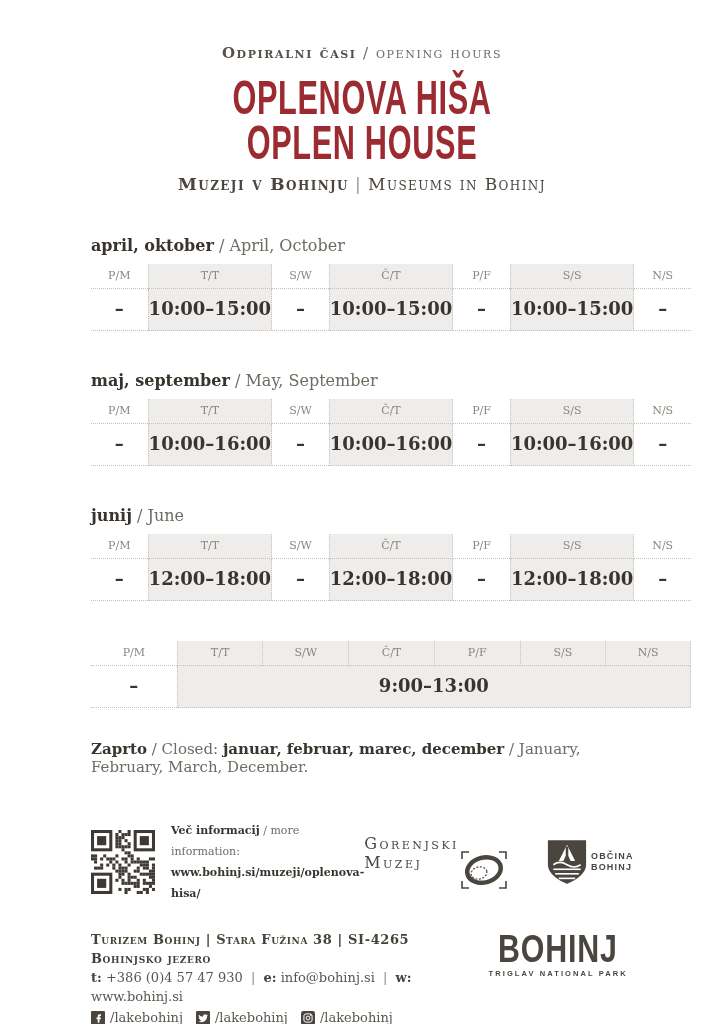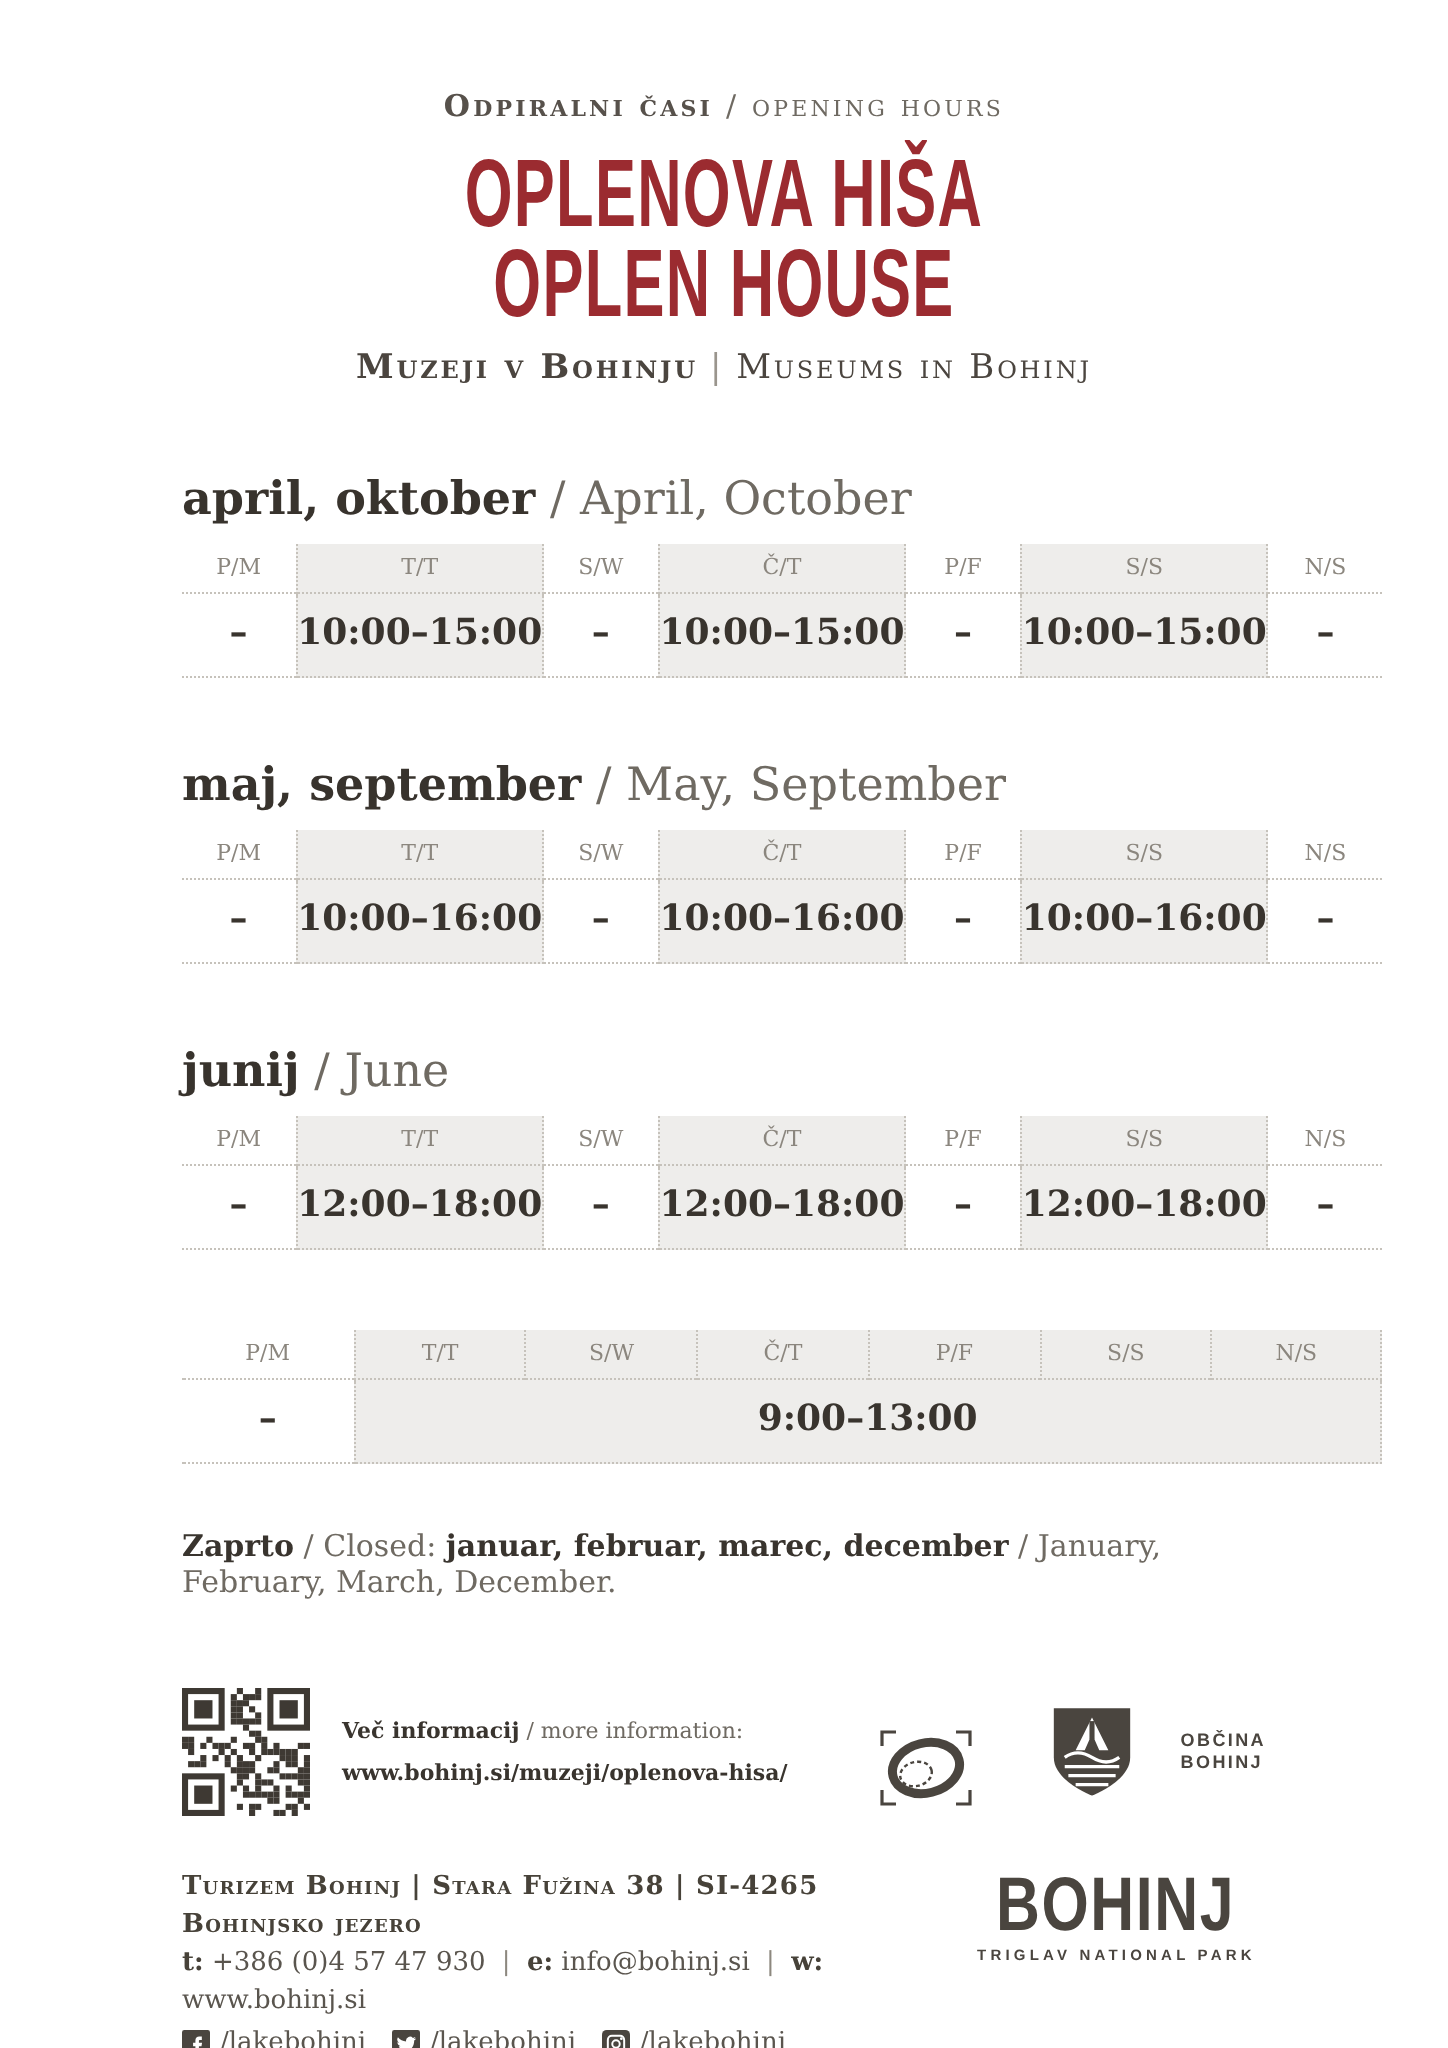--- a/index.html
+++ b/index.html
@@ -30,21 +30,21 @@
   }
   .title-sl{margin-top:14px;}
   .title-en{margin-top:1px;}
   .subtitle{margin-top:9px;font-variant:small-caps;font-size:17px;letter-spacing:1.4px;color:#4b453f;}
   .subtitle .b{font-weight:bold;}
   .subtitle .sep{color:#9a958d;font-weight:normal;padding:0 6px;}
   .subtitle .l{font-weight:normal;}
   
   .tables{margin-top:42px;}
   .sched + .sched{margin-top:40px;}
-  .m-head{font-size:23px;font-weight:normal;margin-bottom:9px;}
+  .m-head{font-size:16px;font-weight:normal;margin-bottom:9px;}
   .m-sl{font-weight:bold;color:#38332d;}
   .m-en{color:var(--mid);}
   .grid{display:grid;width:600px;}
   .g-std{grid-template-columns:1fr 2.2fr 1fr 2.2fr 1fr 2.2fr 1fr;}
   .g-jul{grid-template-columns:repeat(7,1fr);}
   .cell{text-align:center;}
   .day{font-size:11px;color:var(--label);padding:5px 0 6px;}
   .time{font-size:18px;font-weight:bold;color:#39342e;padding:9px 0 11px;}
   .shade{background:var(--shade);}
   .bl{border-left:1px dotted var(--dot);}
@@ -58,21 +58,21 @@
   .info-row{margin-top:44px;display:flex;align-items:center;}
   .qr{width:64px;height:64px;flex:0 0 auto;}
   .info-text{margin-left:16px;font-size:11px;line-height:21px;}
   .info-text .b{font-weight:bold;color:#39342e;}
   .info-text .l{color:var(--mid);}
   .info-url{font-weight:bold;color:#39342e;}
   .partner-logos{margin-left:auto;display:flex;align-items:center;gap:34px;}
   .gm{display:flex;align-items:flex-start;color:var(--ink);}
   .gm-text{font-variant:small-caps;font-size:16px;letter-spacing:2.5px;line-height:19px;font-weight:normal;}
   .gm svg{margin:10px 0 0 -4px;}
-  .ob{display:flex;align-items:center;gap:24px;color:var(--ink);}
+  .ob{display:flex;align-items:center;gap:4px;color:var(--ink);}
   .ob-text{font-size:9px;font-weight:bold;letter-spacing:1.2px;line-height:11px;text-transform:uppercase;font-family:"Liberation Sans",sans-serif;}
   
   .footer{margin-top:26px;display:flex;align-items:flex-start;}
   .f-left{font-size:13px;line-height:19px;color:var(--ink);}
   .f-addr{font-variant:small-caps;font-weight:bold;letter-spacing:0.6px;color:#474239;}
   .f-contact{color:#5a554e;}
   .f-contact .b{font-weight:bold;color:#474239;}
   .f-contact .sep{color:#8d887f;padding:0 4px;}
   .f-social{display:flex;align-items:center;gap:5px;margin-top:2px;color:#5a554e;}
   .f-social .handle{margin-right:8px;}
@@ -328,20 +328,24 @@
         </svg></div>
     <div class="info-text">
       <div>
         <span class="b">Več informacij</span>
         <span class="l">/ more information:</span>
       </div>
       <div class="info-url">www.bohinj.si/muzeji/oplenova-hisa/</div>
     </div>
     <div class="partner-logos">
       <div class="gm">
+        <div class="gm-text">
+          <div>Gorenjski</div>
+          <div>Muzej</div>
+        </div>
         <svg width="58" height="46" viewBox="0 0 58 46">
           <path d="M14 8 h-7 v7" fill="none" stroke="#4a453f" stroke-width="1.6"></path>
           <path d="M44 8 h7 v7" fill="none" stroke="#4a453f" stroke-width="1.6"></path>
           <path d="M14 44 h-7 v-7" fill="none" stroke="#4a453f" stroke-width="1.6"></path>
           <path d="M44 44 h7 v-7" fill="none" stroke="#4a453f" stroke-width="1.6"></path>
           <ellipse cx="29" cy="26" rx="17" ry="12.5" transform="rotate(-14 29 26)" fill="none" stroke="#4a453f" stroke-width="4.5"></ellipse>
           <ellipse cx="24" cy="29" rx="8" ry="6" transform="rotate(-14 24 29)" fill="none" stroke="#4a453f" stroke-width="1.2" stroke-dasharray="2 1.5"></ellipse>
         </svg>
       </div>
       <div class="ob">

